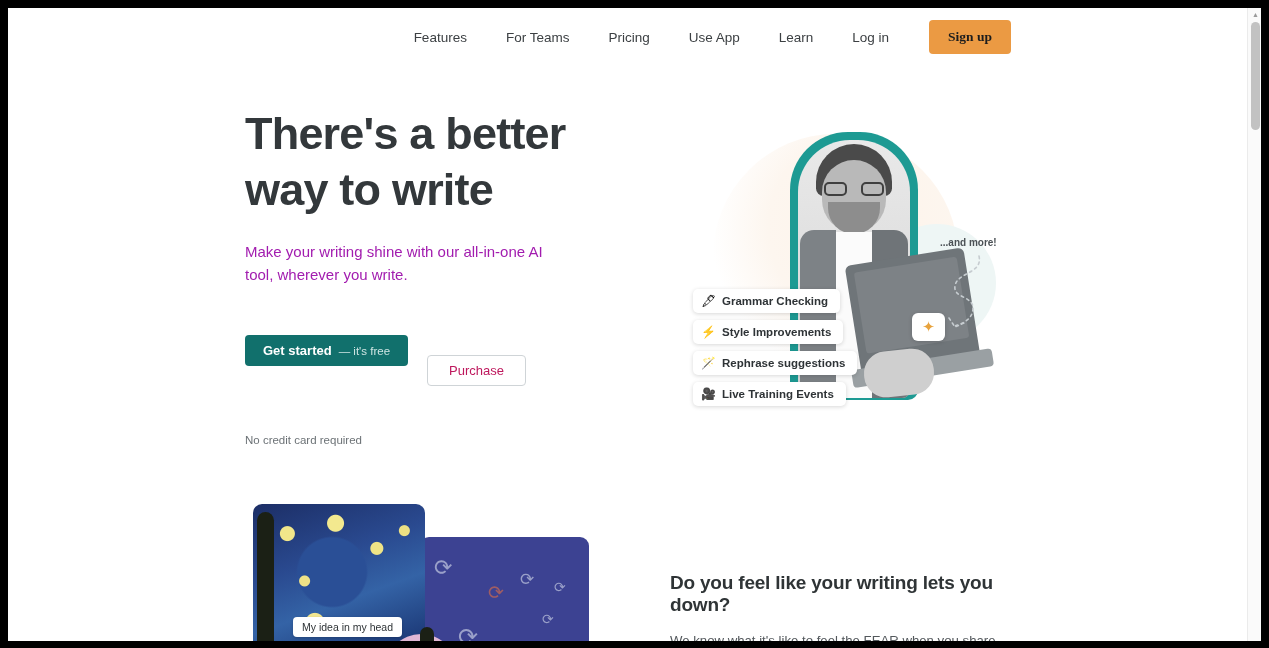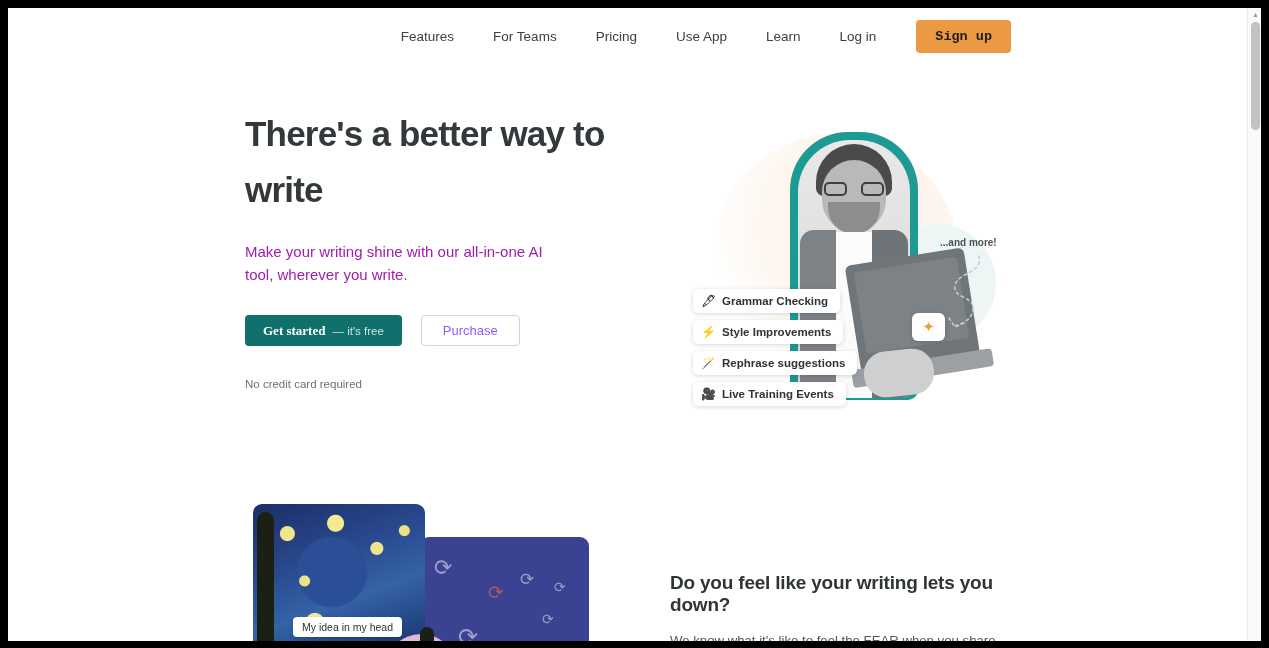--- a/index.html
+++ b/index.html
@@ -71,52 +71,53 @@
   .nav-link{
     font-size:13.5px; color:#3c4043; text-decoration:none;
     padding:6px 11px; white-space:nowrap;
   }
   #signup-button{
     margin-left:12px;
     background:#eb9a43; color:#1d1d1d;
     font-size:13.5px; font-weight:bold;
     border:none; border-radius:4px;
     padding:9px 19px; cursor:pointer;
-    font-family:Liberation Mono, monospace;
+    font-family:Liberation Serif, serif;
   }
 
   
   #hero{
     position:absolute; left:0; top:56px; width:1239px; height:420px;
   }
   #hero-copy{ position:absolute; left:237px; top:42px; width:360px; }
   #hero-title{
-    font-size:35px; line-height:56px; font-weight:bold;
+    font-size:45px; line-height:56px; font-weight:bold;
     color:#33383b; letter-spacing:-0.8px; margin:0;
   }
   #hero-subtitle{
     margin:22px 0 0 0; font-size:15px; line-height:23px; color:#a21caf;
     width:320px;
   }
   #hero-actions{ margin-top:29px; display:flex; align-items:center; gap:19px; }
   #get-started-button{
     background:#11706c; border:none; border-radius:4px;
     padding:0 18px; height:31px; cursor:pointer; color:#fff;
     display:flex; align-items:center; gap:7px;
     font-family:"Liberation Sans", sans-serif;
   }
-  #get-started-label{ font-size:13px; font-weight:bold;font-family:Liberation Serif, serif; }
+  #get-started-label{ font-size:13px; font-weight:bold; }
   #get-started-note{ font-size:11.5px; color:#cfe5e3; }
   #purchase-button{
     background:#ffffff; border:1px solid #cfd4d7; border-radius:4px;
     padding:0 21px; height:31px; cursor:pointer;
-    color:#8b5cf6; font-size:13px;
+    color:#be185d; font-size:13px;
     font-family:"Liberation Sans", sans-serif;
-  }
-  #no-credit-note{ margin-top:32px; font-size:11.5px; color:#6c7276; }
+    margin-top:40px;
+  }
+  #no-credit-note{ margin-top:48px; font-size:11.5px; color:#6c7276; }
 
   
   #hero-art{
     position:absolute; left:660px; top:50px; width:360px; height:340px;
   }
   #art-blob{
     position:absolute; left:45px; top:20px; width:245px; height:245px;
     border-radius:50%;
     background:radial-gradient(circle at 62% 38%, #fdf3ea 0%, #fdf6ef 45%, #ffffff 72%);
   }

